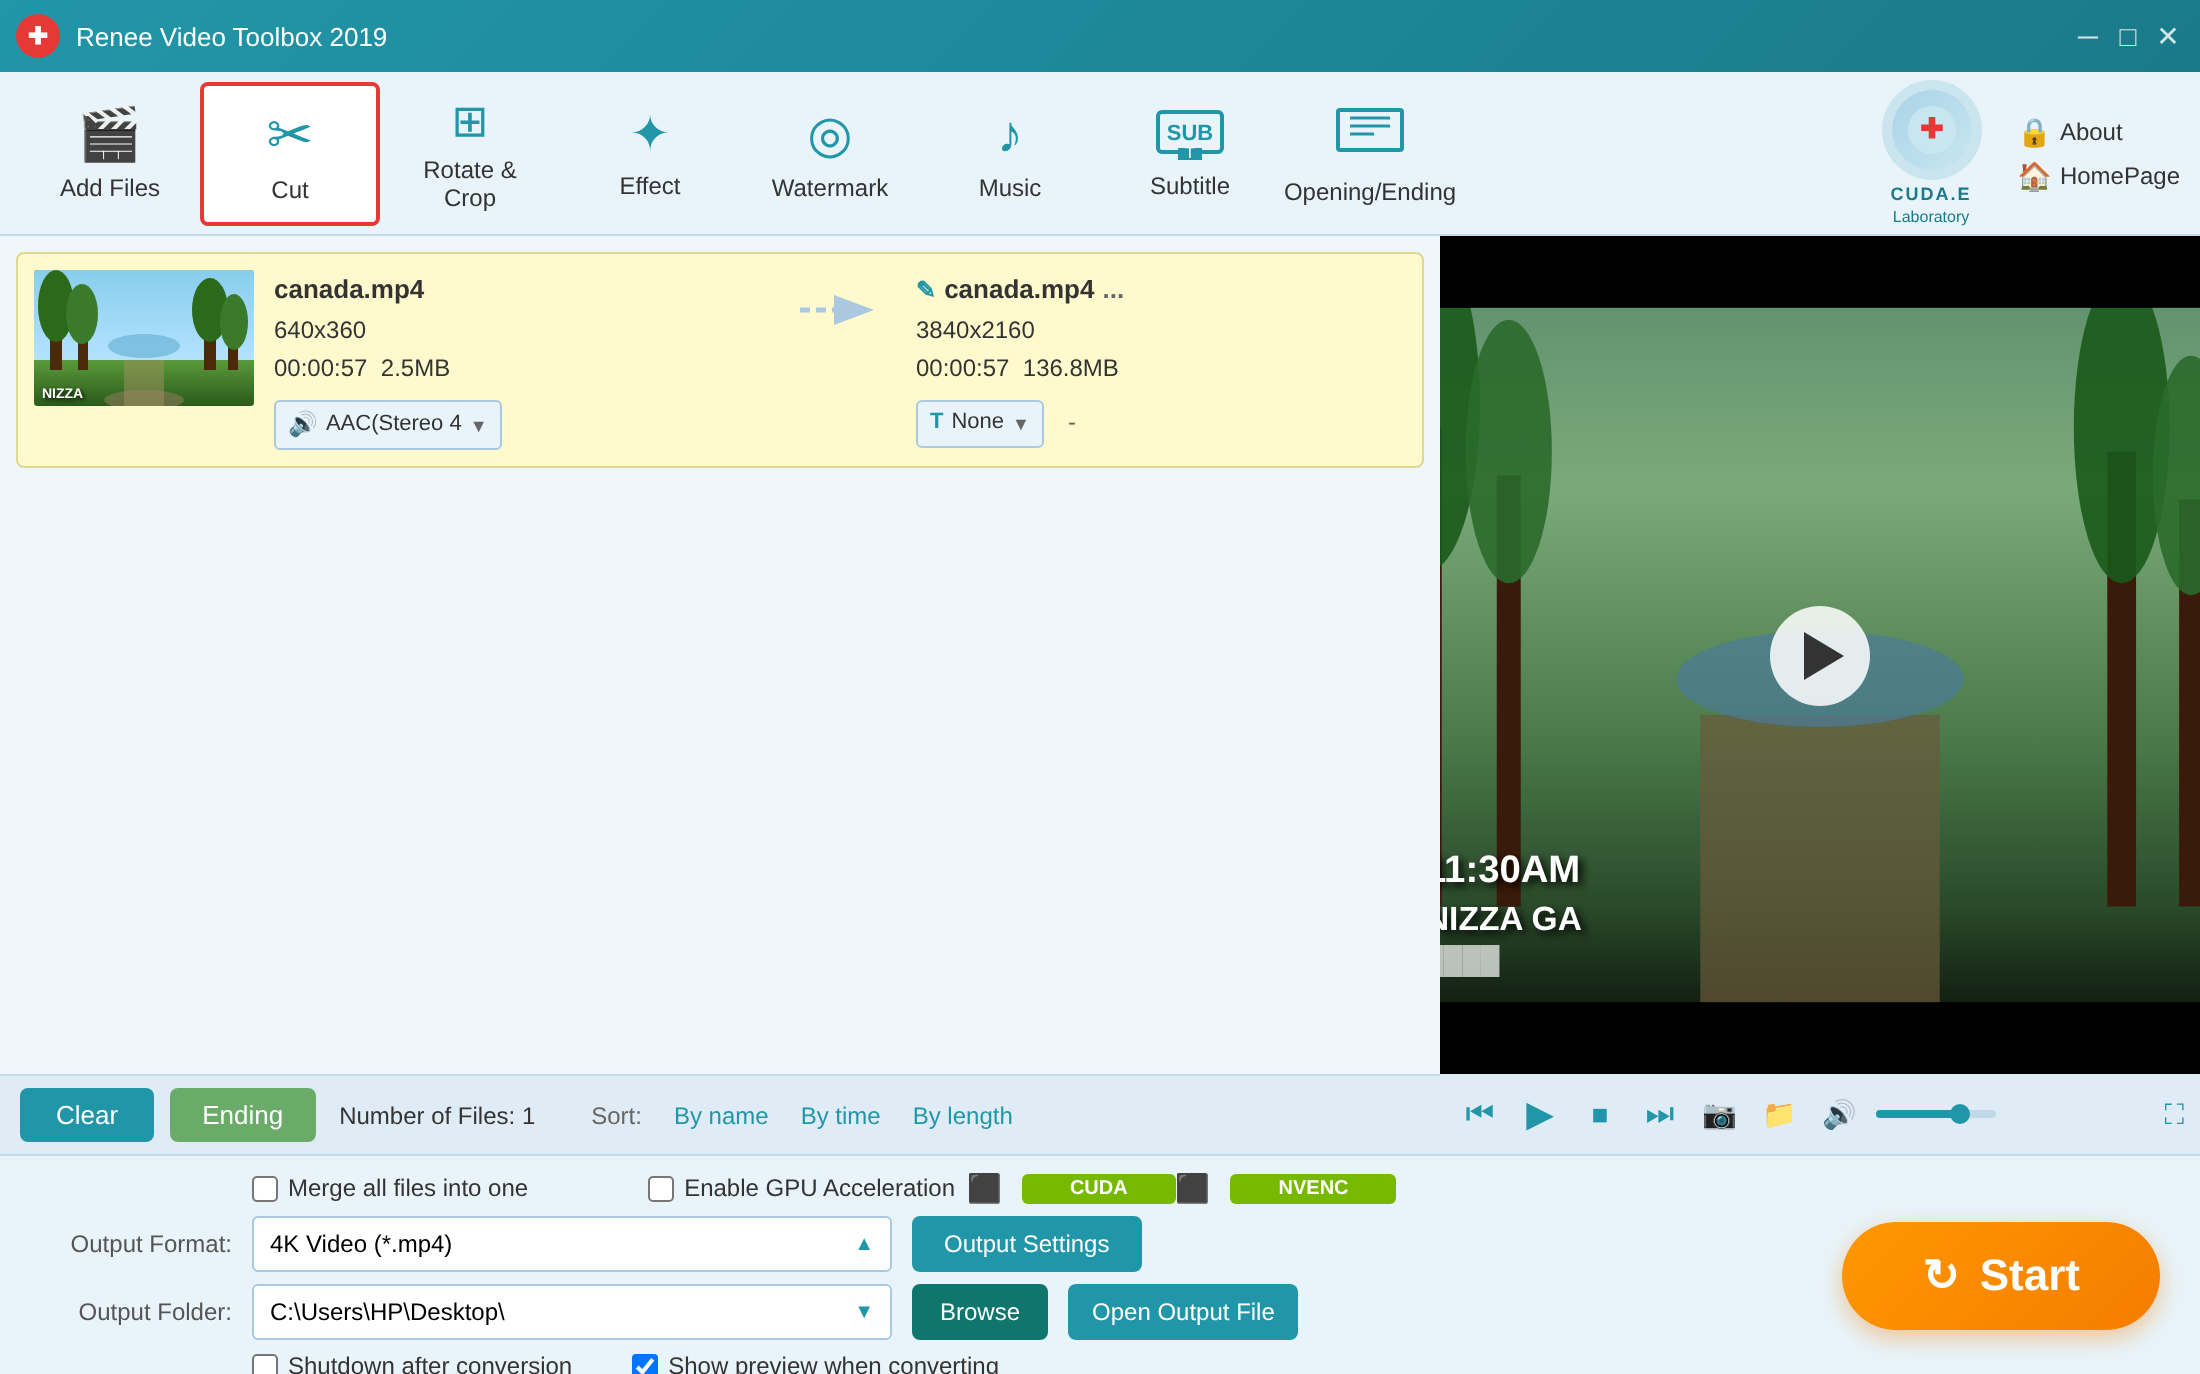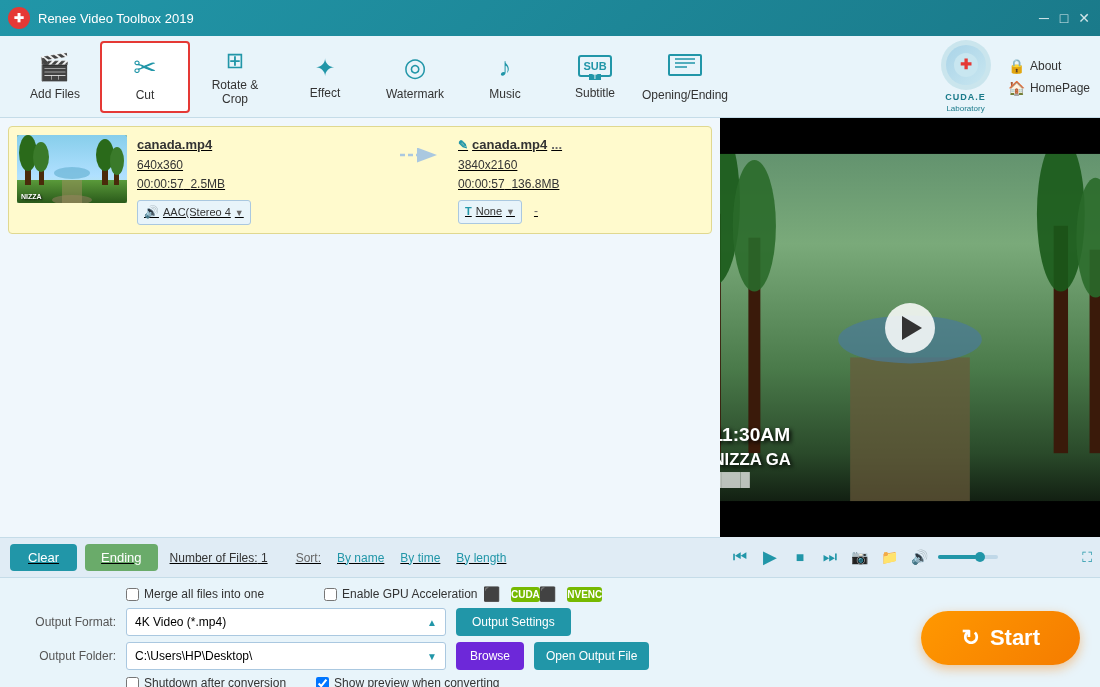--- a/index.html
+++ b/index.html
@@ -286,21 +286,21 @@
       font-size: 12px;
       color: #333;
       cursor: pointer;
     }
     .checkbox-label input { cursor: pointer; }
     .cuda-badge {
       background: #76b900;
       color: white;
       font-size: 10px;
       font-weight: bold;
-      padding: 2px 0;
+      padding: 2px 24px;
       border-radius: 3px;
       margin-left: 6px;
     }
     .settings-row2 {
       display: flex;
       align-items: center;
       gap: 10px;
       margin-bottom: 6px;
     }
     .settings-label {
@@ -342,21 +342,21 @@
       border: 1px solid #aac8e0;
       border-radius: 3px;
       background: white;
       padding: 0 8px;
       font-size: 12px;
       display: flex;
       align-items: center;
       justify-content: space-between;
     }
     .btn-browse {
-      background: #6d28d9;
+      background: #0f766e;
       color: white;
       border: none;
       border-radius: 4px;
       padding: 5px 14px;
       cursor: pointer;
       font-size: 12px;
       height: 28px;
     }
     .btn-open-output {
       background: #2196a8;
@@ -397,21 +397,20 @@
     .content-row {
       display: flex;
       flex: 1;
       min-height: 0;
     }
     .left-panel {
       flex: 0 0 720px;
       display: flex;
       flex-direction: column;
       background: #f0f7fc;
-      text-decoration: underline;
     }
     .right-panel {
       flex: 0 0 380px;
       background: #000;
       display: flex;
       flex-direction: column;
       position: relative;
     }
     .file-list-scroll {
       flex: 1;

